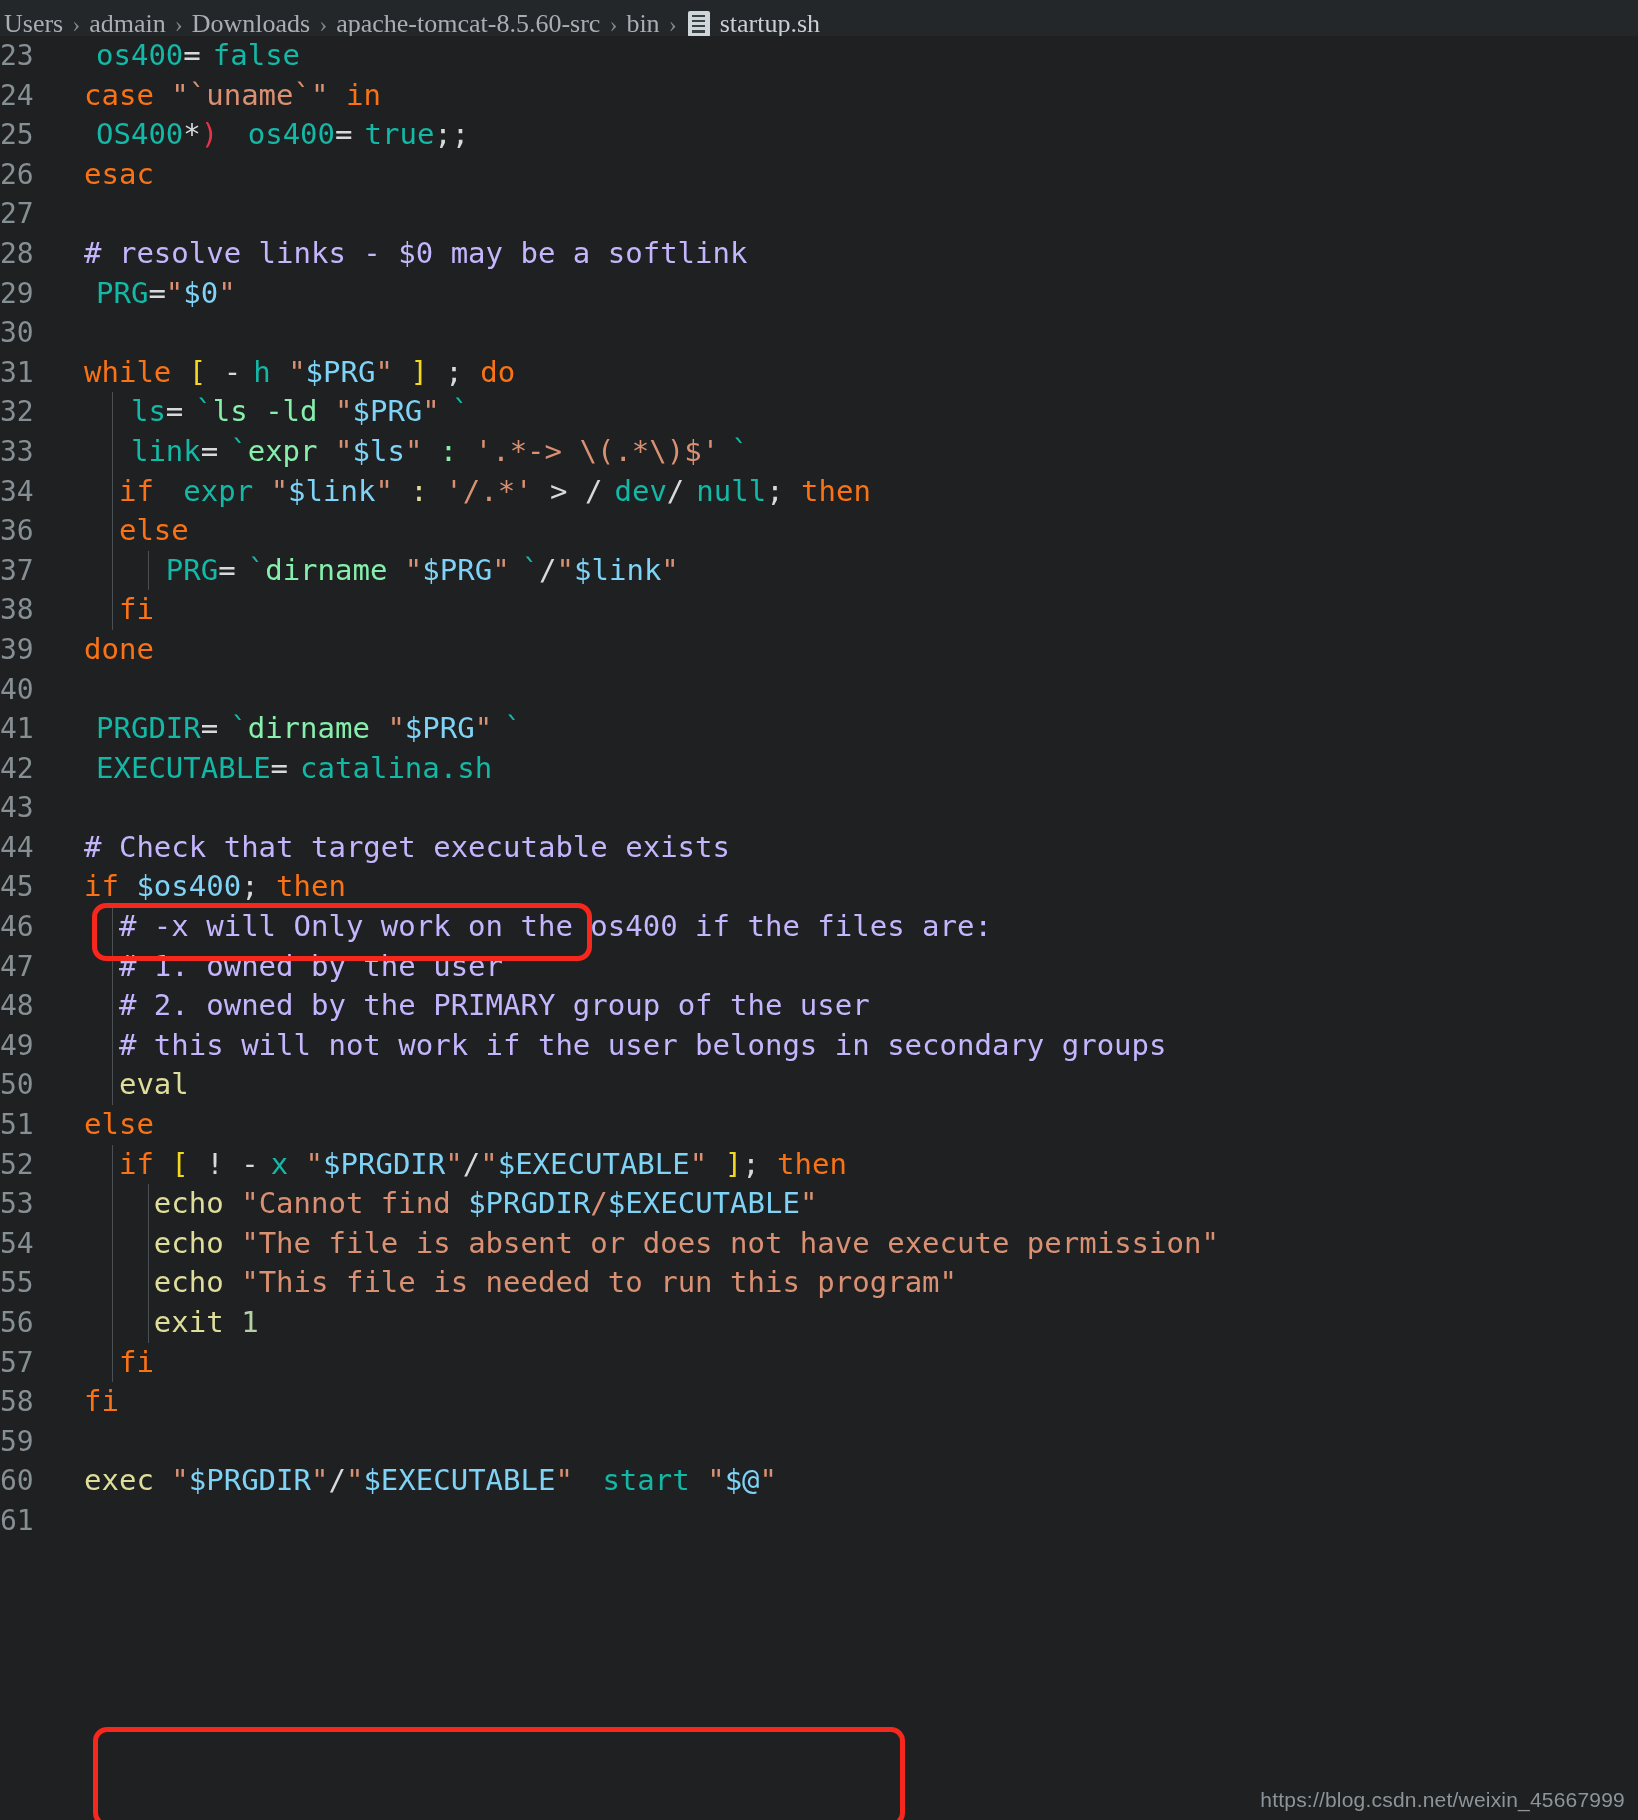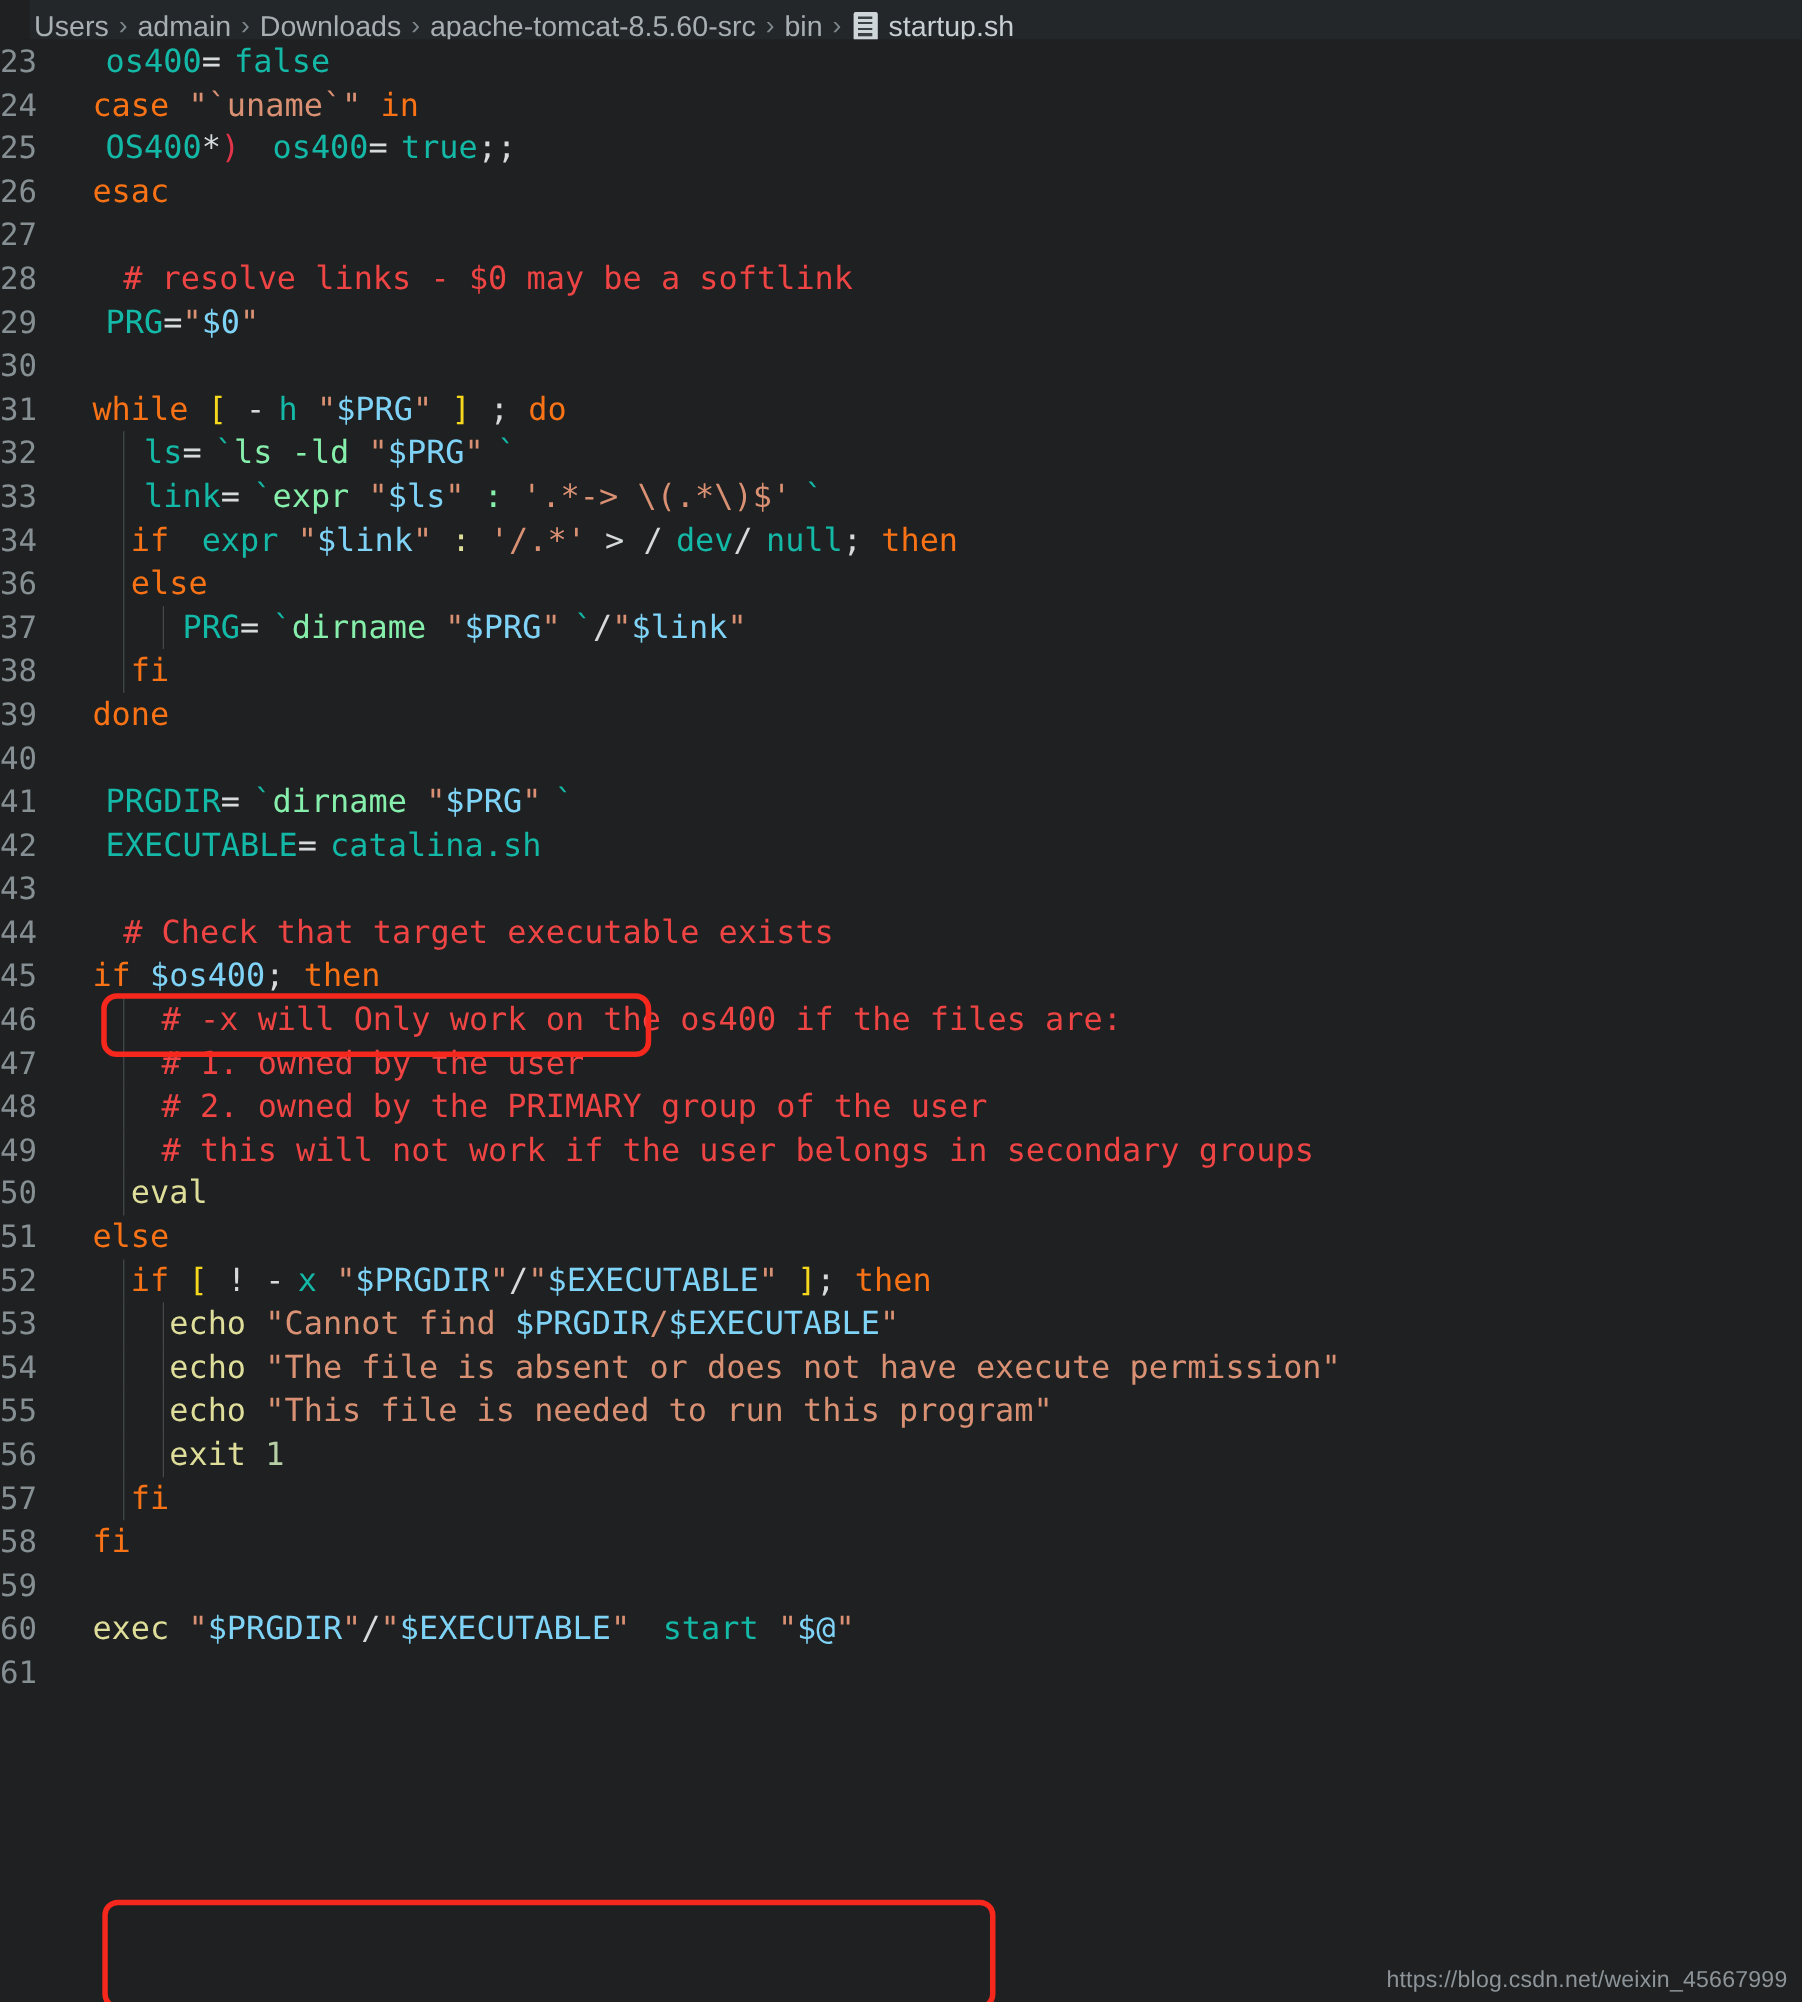--- a/index.html
+++ b/index.html
@@ -15,26 +15,25 @@
     -webkit-font-smoothing: antialiased;
   }
 
   
   #breadcrumb {
     height: 36px;
     background: #232729;
     display: flex;
     align-items: center;
     padding: 12px 10px 0 4px;
-    font-family: Liberation Sans, sans-serif;
+    font-family: Liberation Serif, serif;
     font-size: 26px;
     color: #a9b0b4;
     white-space: nowrap;
     overflow: hidden;
-    margin-left: 27px;
   }
   .crumb { color: #a8afb3; }
   .crumb-sep {
     color: #7e878c;
     margin: 0 9px;
     font-size: 24px;
   }
   .crumb-file { color: #c8cfd3; }
   .file-icon {
     display: inline-block;
@@ -96,21 +95,21 @@
     position: absolute;
     top: 0; bottom: 0;
     width: 1px;
     background: #494f52;
   }
   .ig1 { left: 32px; }
   .ig2 { left: 68px; }
 
   
   .t-kw      { color: #f97316; margin-top: 24px; }   
-  .t-cmt     { color: #ef4444; margin-left: 28px; }   
+  .t-cmt     { color: #c4b5fd; }   
   .t-str     { color: #d99073; }   
   .t-var     { color: #7fd3f7; }   
   .t-plain   { color: #14b8a6; margin-left: 12px; }   
   .t-cmd     { color: #86efac; }   
   .t-fn      { color: #dede9a; }   
   .t-brkY    { color: #f5d71e; }   
   .t-brkR    { color: #e3344a; }   
   .t-op      { color: #d6dadc; }
   .t-num     { color: #b6cfa4; }
   .t-colon   { color: #dede9a; }

